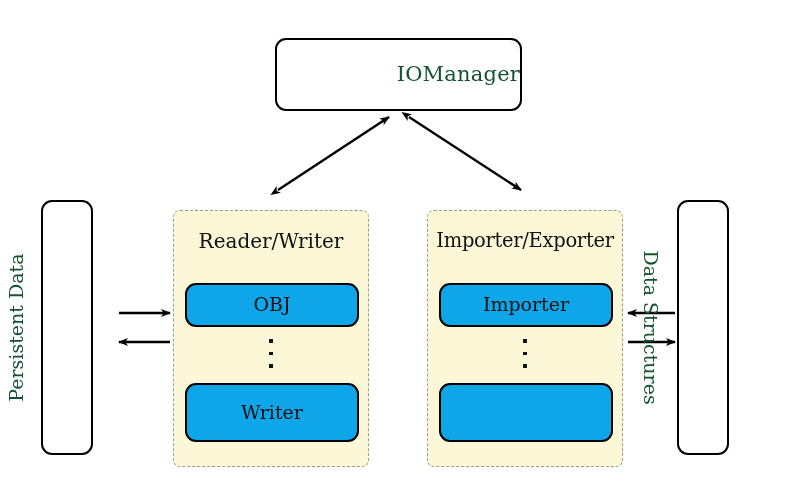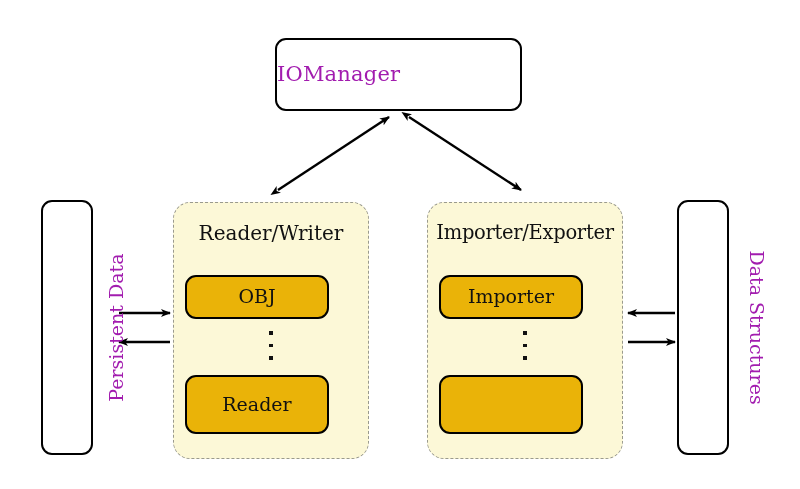--- a/index.html
+++ b/index.html
@@ -15,23 +15,23 @@
     font-family: "DejaVu Serif", "Liberation Serif", serif;
     overflow: hidden;
   }
 
   
   .node {
     position: absolute;
     box-sizing: border-box;
     display: flex;
     align-items: center;
-    justify-content: flex-start;
+    justify-content: flex-end;
     text-align: center;
-    color: #a21caf;
+    color: #14532d;
     line-height: 1.22;
   }
 
   
   .io-manager {
     left: 275px;
     top: 38px;
     width: 247px;
     height: 73px;
     border: 2.6px solid #000000;
@@ -58,26 +58,26 @@
     white-space: nowrap;
     display: block;
   }
   .vtext.up   { transform: rotate(-90deg); }
   .vtext.down { transform: rotate(90deg); }
 
   
   .panel {
     position: absolute;
     box-sizing: border-box;
-    top: 202px;
+    top: 210px;
     width: 196px;
     height: 257px;
     background: #FCF8D7;
     border: 1.6px dashed #9a9a8e;
-    border-radius: 17px;
+    border-radius: 7px;
   }
   .panel.left-panel  { left: 173px; }
   .panel.right-panel { left: 427px; }
 
   .panel-title {
     position: absolute;
     top: 18px;
     left: 0;
     width: 100%;
     text-align: center;
@@ -85,24 +85,24 @@
     color: #111111;
     white-space: nowrap;
   }
   .panel.right-panel .panel-title { font-size: 19.5px; letter-spacing: -0.3px; }
 
   
   .inner-box {
     position: absolute;
     box-sizing: border-box;
     left: 11px;
-    width: 144px;
+    width: 174px;
     border: 2.6px solid #000000;
     border-radius: 11px;
-    background: #eab308;
+    background: #0ea5e9;
     display: flex;
     align-items: center;
     justify-content: center;
     text-align: center;
     font-size: 19px;
     color: #111111;
     line-height: 1.25;
   }
   .inner-box.first  { top: 72px;  height: 44px; }
   .inner-box.second { top: 172px; height: 59px; }
@@ -183,21 +183,21 @@
     </div>
 
     <div class="vdots">
       <i></i>
         <i></i>
         <i></i>
     </div>
 
     <div class="inner-box second">
       <span>
-        <span>Reader</span><br>
+        <span>Writer</span><br>
       </span>
     </div>
   </div>
 
   <div class="panel right-panel">
     <div class="panel-title">Importer/Exporter</div>
 
     <div class="inner-box first">
       <span>Importer</span>
     </div>

